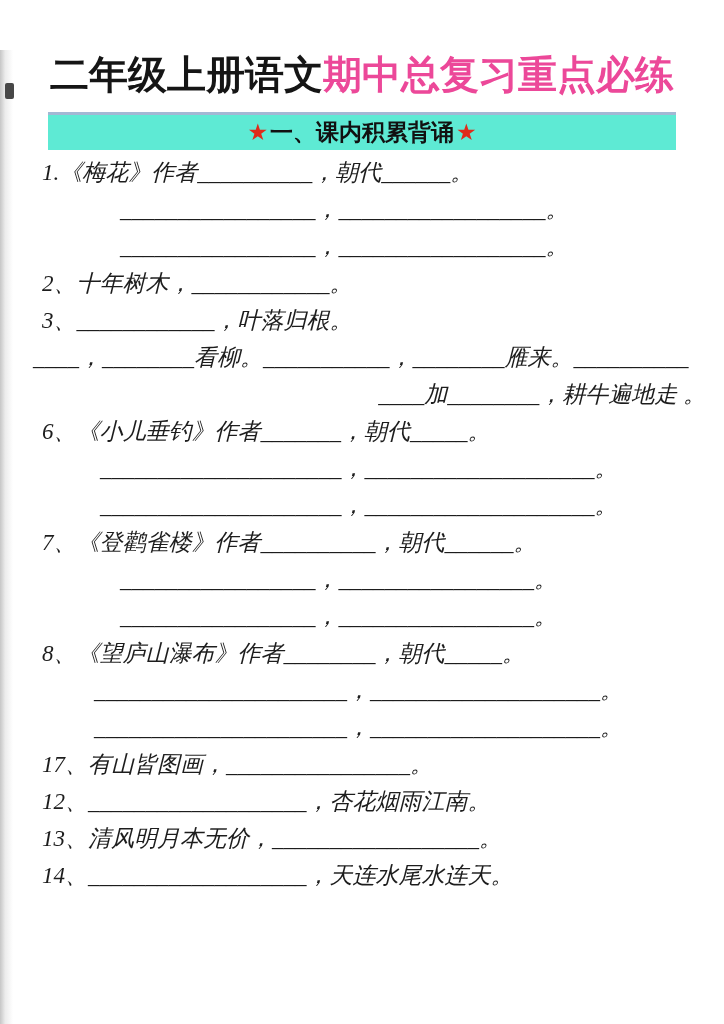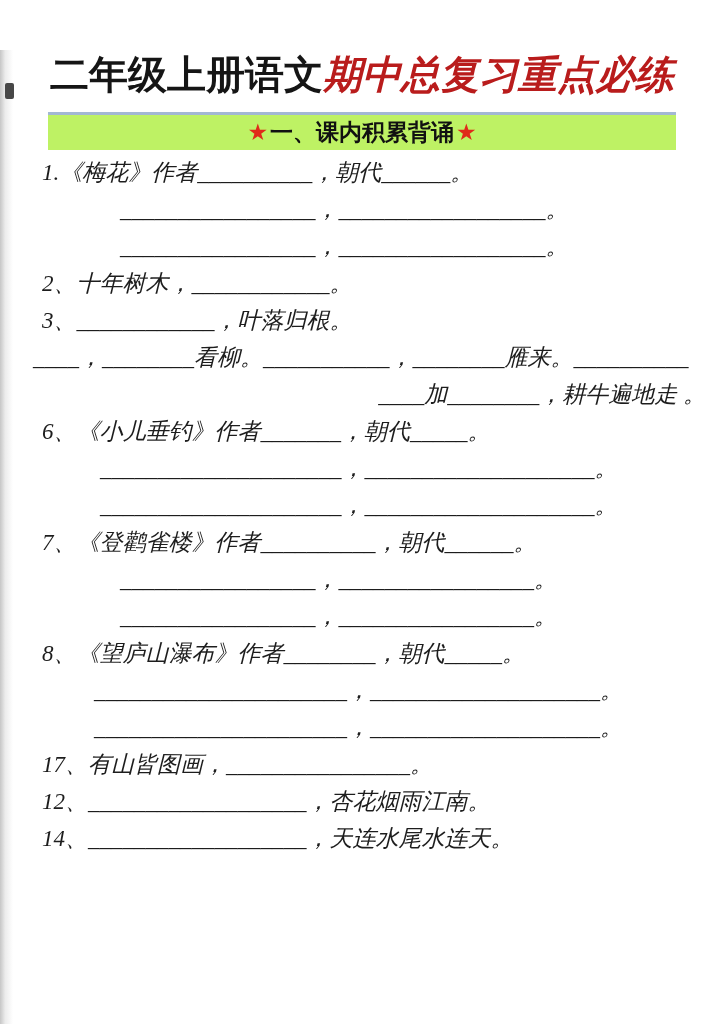--- a/index.html
+++ b/index.html
@@ -12,23 +12,23 @@
   .edge-left{position:absolute;left:0;top:0;bottom:0;width:13px;
     background:linear-gradient(90deg,#c6c6c6 0,#ececec 40%,#ffffff 100%);}
   .corner-mark{position:absolute;left:5px;top:33px;width:9px;height:16px;
     background:#474747;border-radius:2px;}
   h1{
     margin:50px 8px 0 8px;text-align:center;
     font-family:"Liberation Sans","DejaVu Sans",sans-serif;
     font-size:39px;line-height:50px;font-weight:700;color:#151515;
     white-space:nowrap;
   }
-  .t-red{color:#b91c1c;font-style:italic;}
+  .t-red{color:#ec4899;}
   .banner{
-    margin:12px 48px 0 48px;height:35px;background:#bef264;
+    margin:12px 48px 0 48px;height:35px;background:#5eead4;
     border-top:3px solid #a3b8d4;
     text-align:center;font-family:"Liberation Sans","DejaVu Sans",sans-serif;
     font-weight:700;font-size:23px;line-height:34px;color:#111111;
     white-space:nowrap;
   }
   .banner .star{color:#e02a1a;padding:0 2px;}
   .content{padding:4px 18px 0 42px;font-style:italic;}
   .content p{margin:0;font-size:23px;line-height:37px;white-space:nowrap;}
   .ind1{padding-left:78px;}  
   .ind2{padding-left:58px;}  
@@ -59,16 +59,17 @@
     <p class="ind2">_____________________，____________________。</p>
     <p class="ind2">_____________________，____________________。</p>
     <p>7、《登鹳雀楼》作者__________，朝代______。</p>
     <p class="ind1">_________________，_________________。</p>
     <p class="ind1">_________________，_________________。</p>
     <p>8、《望庐山瀑布》作者________，朝代_____。</p>
     <p class="ind3">______________________，____________________。</p>
     <p class="ind3">______________________，____________________。</p>
     <p>17、有山皆图画，________________。</p>
     <p>12、___________________，杏花烟雨江南。</p>
+    <p>13、清风明月本无价，__________________。</p>
     <p>14、___________________，天连水尾水连天。</p>
   </div>
 
 </div>
 
 </body></html>

